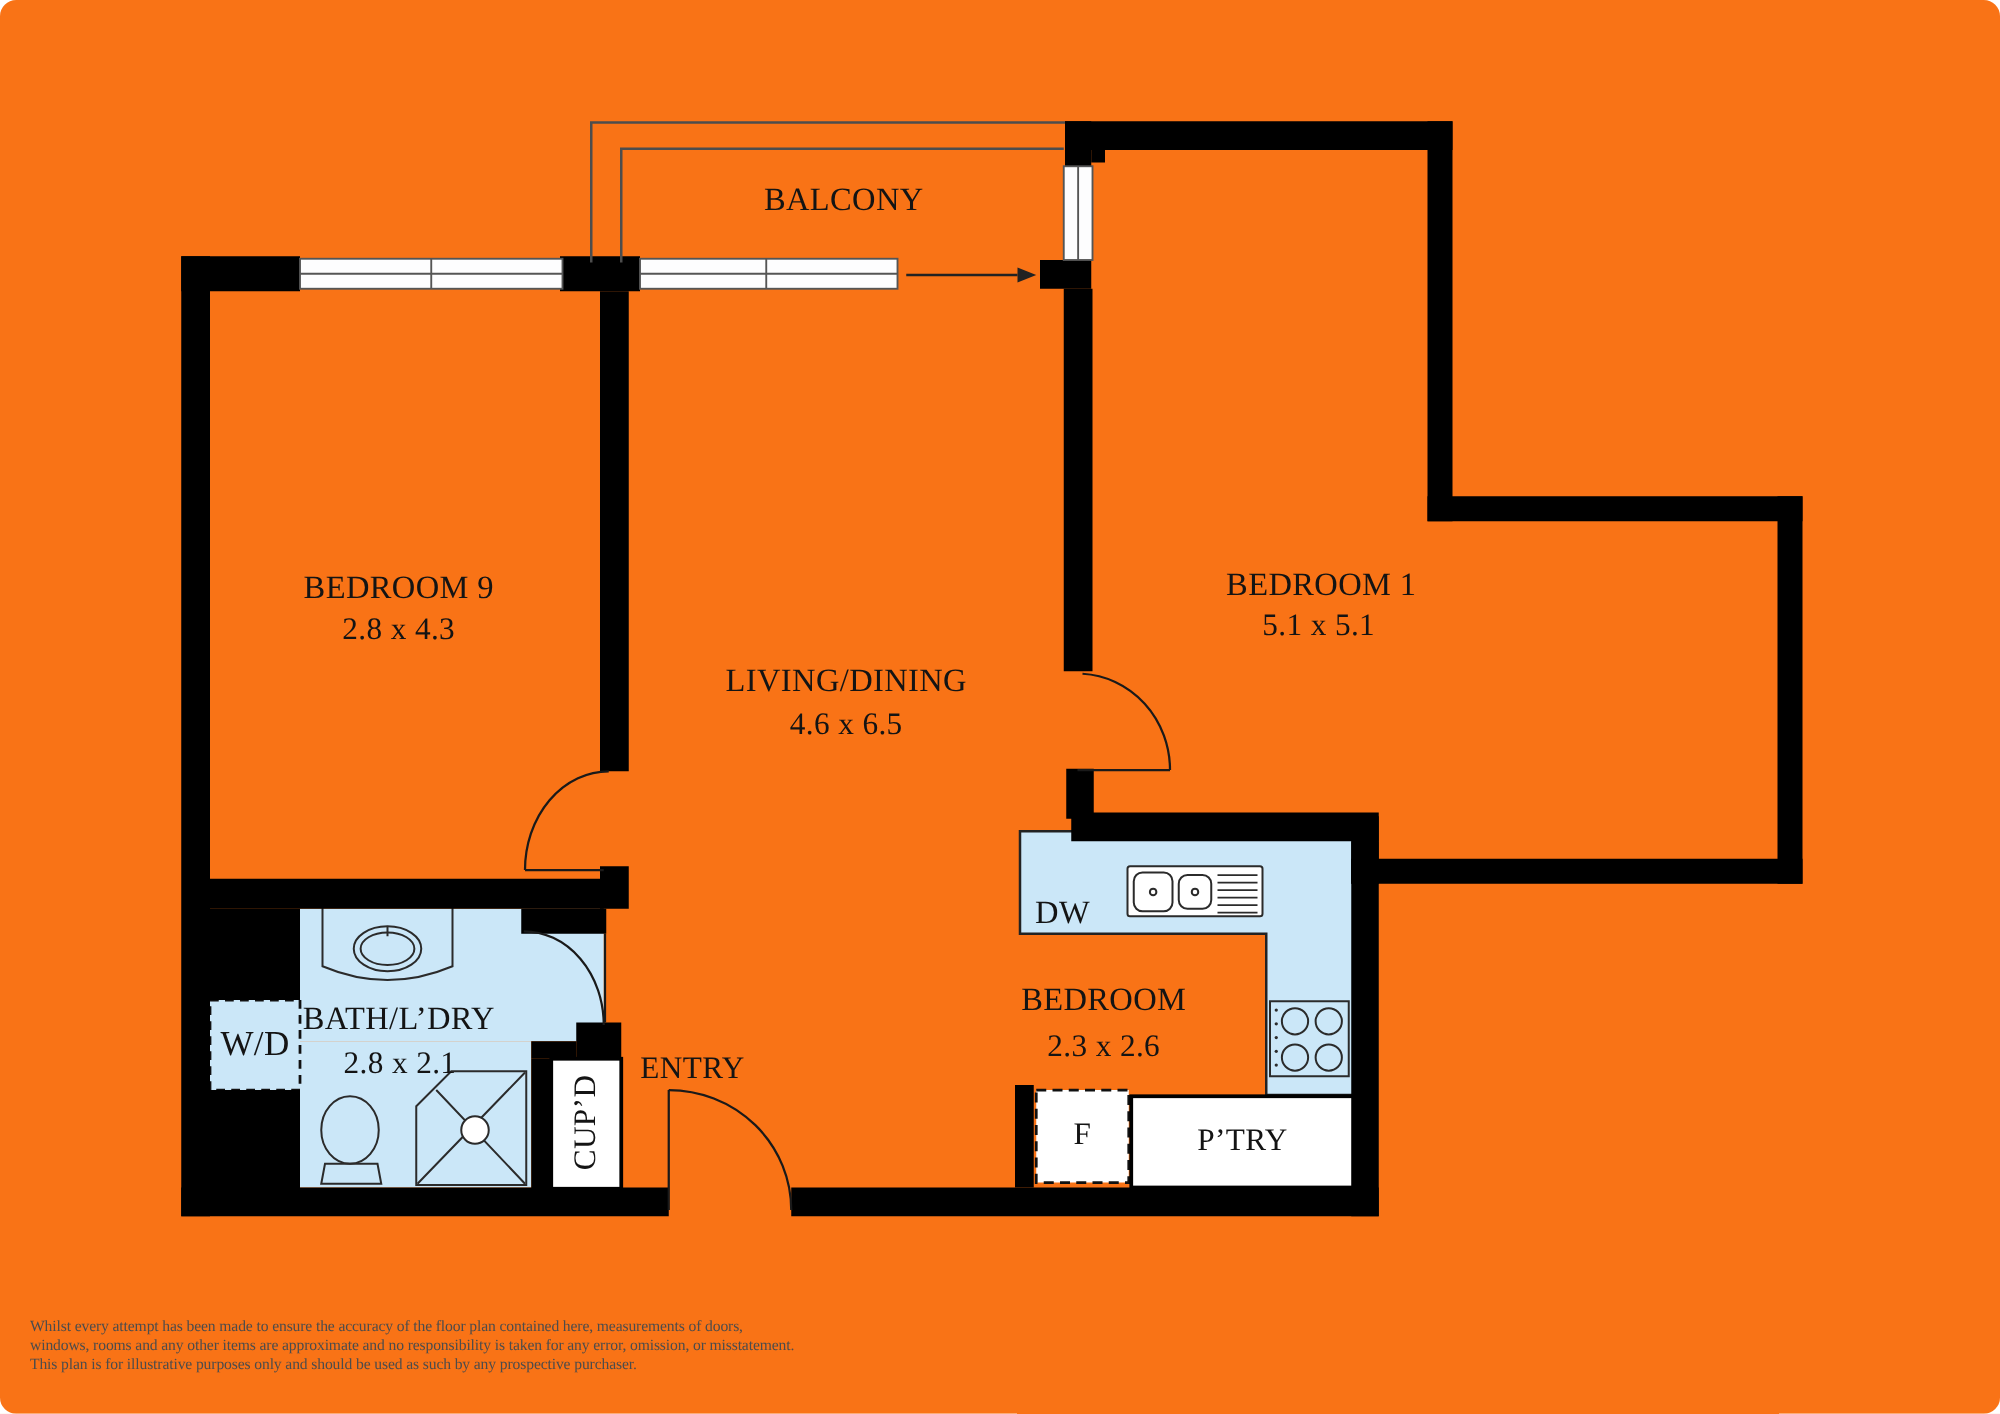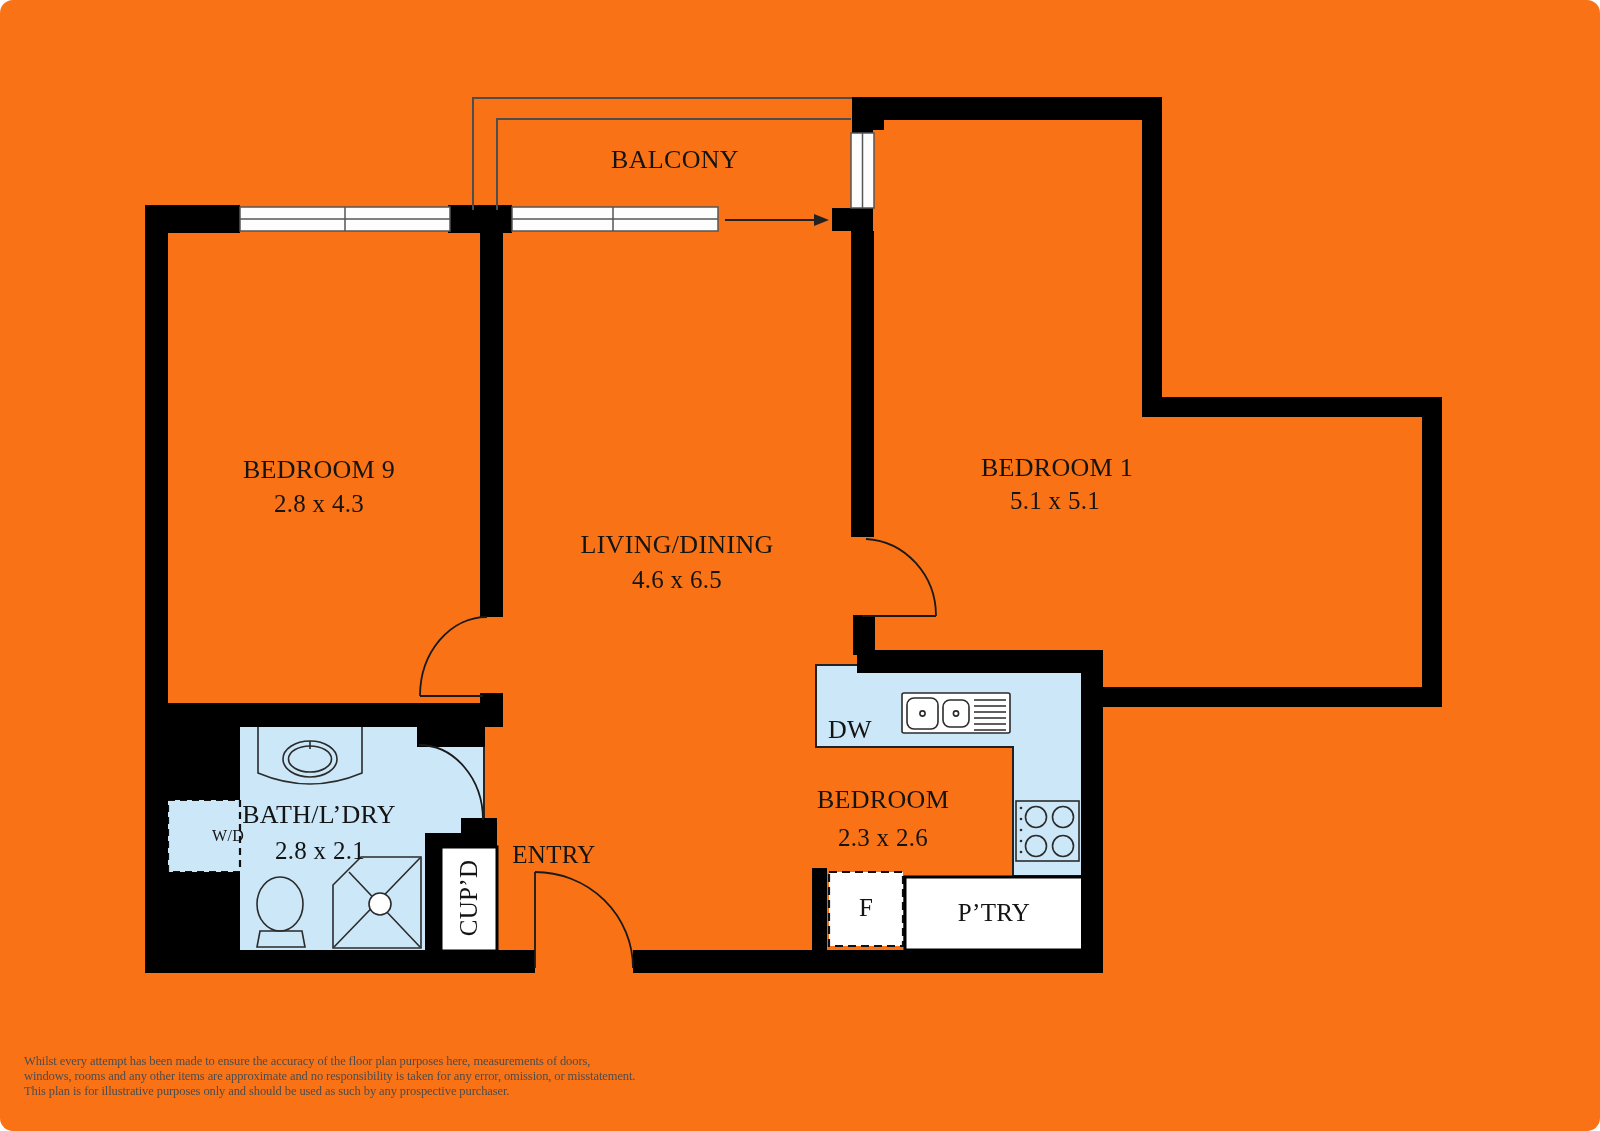--- a/index.html
+++ b/index.html
@@ -2,21 +2,21 @@
 <html><head>
 <meta charset="utf-8">
 <style>
   html,body{margin:0;padding:0;background:#fff;}
   .stage{position:relative;width:1600px;height:1131px;background:#f97316;overflow:hidden;
          font-family:Liberation Serif, serif;border-radius:13px;}
   svg{position:absolute;left:0;top:0;}
   .lbl{position:absolute;transform:translate(-50%,-50%);white-space:nowrap;
        color:#141414;font-size:26px;letter-spacing:.3px;}
   .dim{font-size:25px;text-align:right;}
-  .small{font-size:16px;margin-left:24px;}
+  .small{font-size:28px;}
   .mid{font-size:25px;}
   .rot{transform:translate(-50%,-50%) rotate(-90deg);}
   .footer{position:absolute;left:24px;top:1048px;color:#3d3d3d;}
   .addr{font-size:18px;font-weight:700;letter-spacing:-.2px;color:#3a3a3a;}
   .disc{font-size:12.5px;line-height:15px;color:#4c4c4c;margin-top:6px;letter-spacing:-.1px;}
 </style>
 </head>
 <body>
 
 <div class="stage">
@@ -167,18 +167,18 @@
   <div class="lbl mid" style="left:554px;top:855px">ENTRY</div>
 
   <div class="lbl" style="left:850px;top:730px">DW</div>
   <div class="lbl mid" style="left:866px;top:908px">F</div>
   <div class="lbl mid" style="left:994px;top:913px">P’TRY</div>
   <div class="lbl small" style="left:204px;top:836px">W/D</div>
   <div class="lbl mid rot" style="left:469px;top:898px">CUP’D</div>
 
   <div class="footer">
     <div class="disc">
-      <div>Whilst every attempt has been made to ensure the accuracy of the floor plan purposes here, measurements of doors,</div>
+      <div>Whilst every attempt has been made to ensure the accuracy of the floor plan contained here, measurements of doors,</div>
       <div>windows, rooms and any other items are approximate and no responsibility is taken for any error, omission, or misstatement.</div>
       <div>This plan is for illustrative purposes only and should be used as such by any prospective purchaser.</div>
     </div>
   </div>
 </div>
 
 </body></html>

